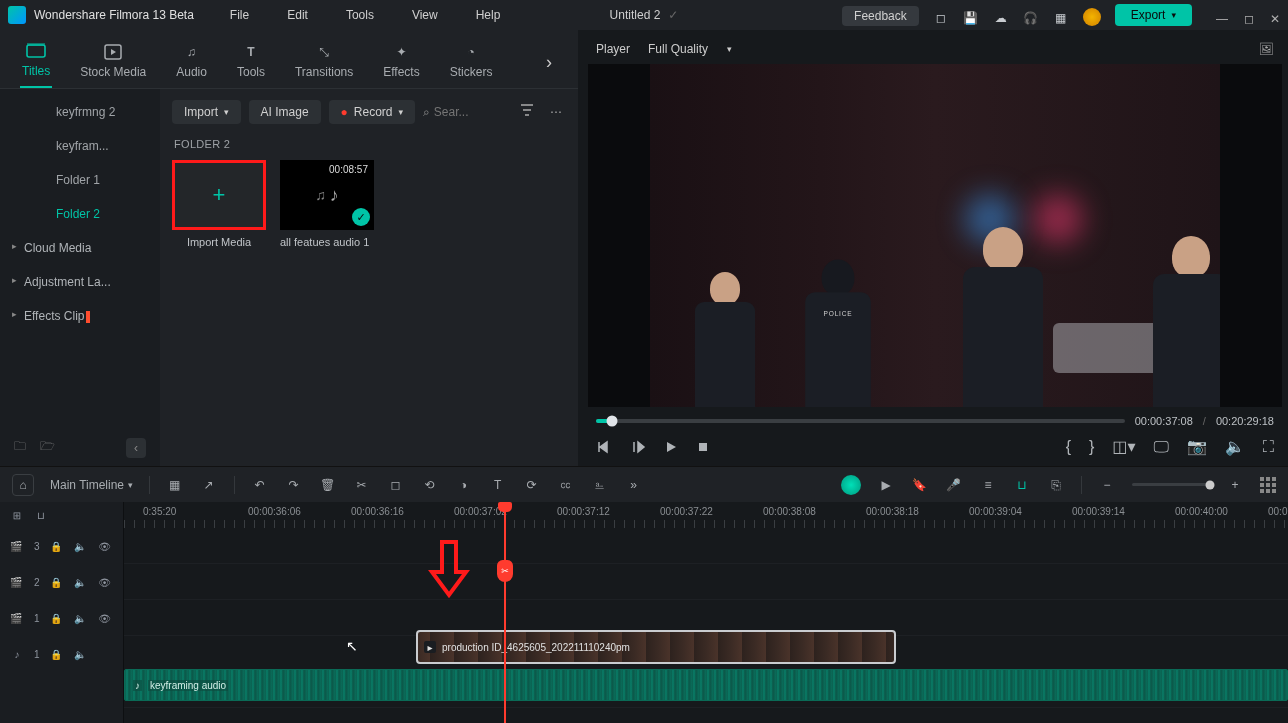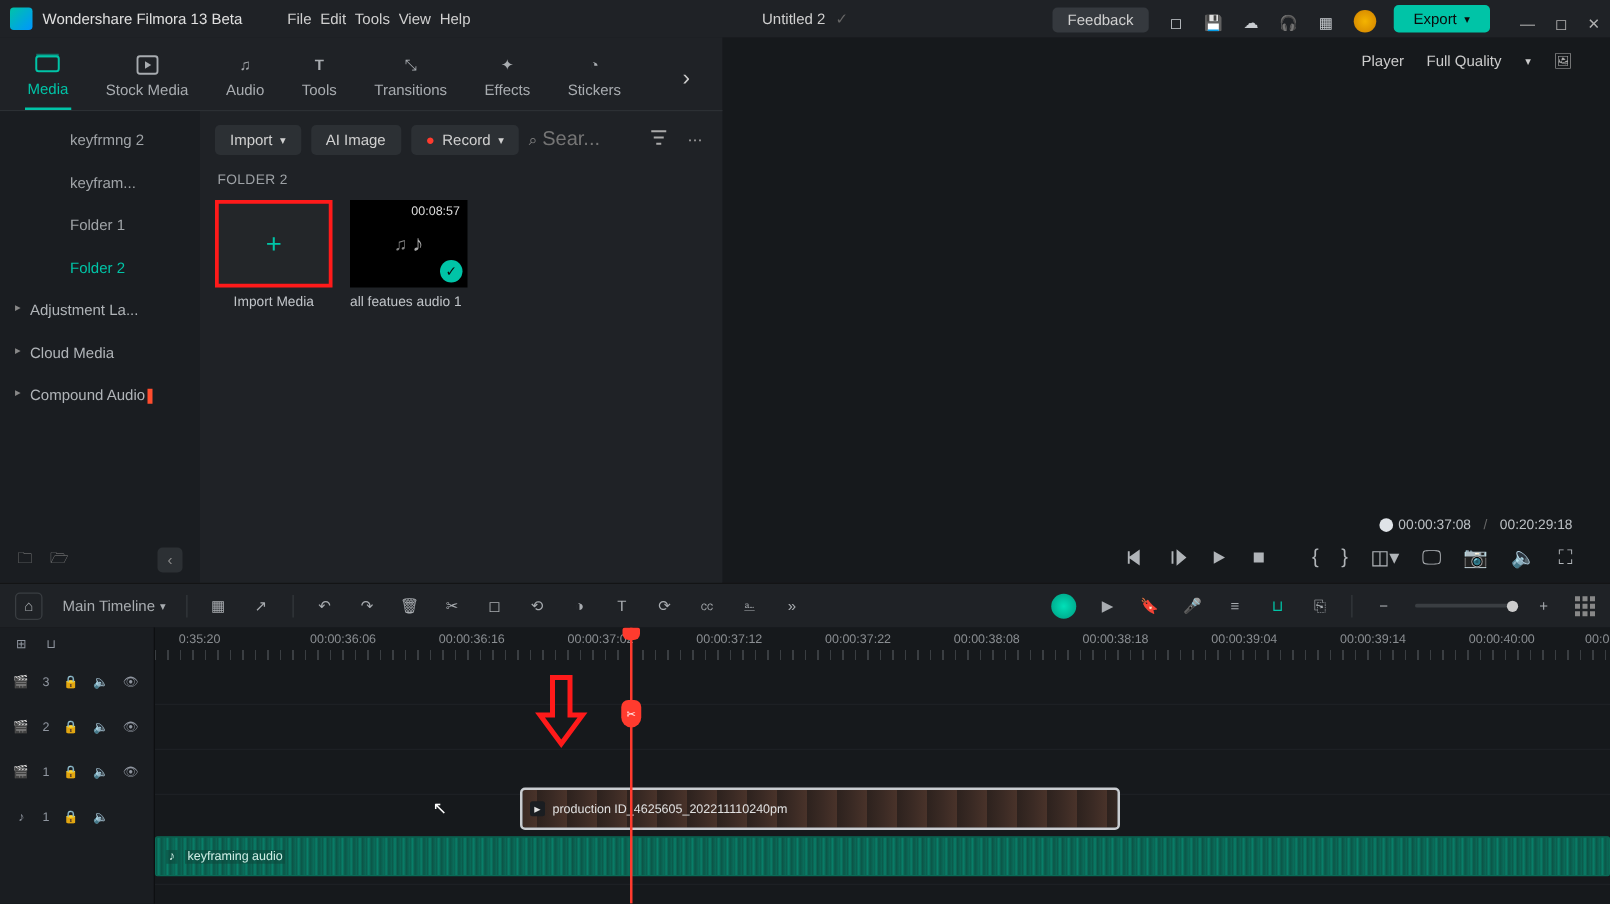--- a/index.html
+++ b/index.html
@@ -1,20 +1,20 @@
 <!DOCTYPE html>
 <html><head>
 <meta charset="utf-8">
 <style>
 * { margin: 0; padding: 0; box-sizing: border-box; font-family: -apple-system, BlinkMacSystemFont, "Segoe UI", sans-serif; }
 html, body { width: 1288px; height: 723px; background: #1a1d21; color: #c8ccd0; overflow: hidden; }
 .titlebar { height: 30px; background: #1f2226; display: flex; align-items: center; padding: 0 8px; font-size: 12px; }
 .titlebar .logo { width: 18px; height: 18px; background: linear-gradient(135deg,#00c4a7,#0096ff); border-radius: 3px; margin-right: 8px; }
 .titlebar .app-name { color: #e0e0e0; }
-.titlebar .menu { display: flex; gap: 7px; margin-left: 36px; color: #d0d0d0; }
+.titlebar .menu { display: flex; gap: 38px; margin-left: 36px; color: #d0d0d0; }
 .titlebar .menu span { cursor: pointer; }
 .titlebar .doc-title { position: absolute; left: 50%; transform: translateX(-50%); display: flex; align-items: center; gap: 8px; color: #cfcfcf; }
 .titlebar .right { margin-left: auto; display: flex; align-items: flex-end; gap: 14px; }
 .feedback-btn { background: #35393e; padding: 3px 12px; border-radius: 4px; color: #d0d0d0; cursor: pointer; }
 .export-btn { background: #00c4a7; color: #0a0a0a; padding: 4px 16px; border-radius: 4px; display: flex; align-items: center; gap: 6px; cursor: pointer; font-weight: 500; }
 .win-ctrl { display: flex; gap: 16px; margin-left: 10px; color: #b0b0b0; }
 .tb-icon { width: 16px; height: 16px; display: inline-flex; align-items: center; justify-content: center; }
 .avatar { width: 18px; height: 18px; background: radial-gradient(#f4b400,#d08000); border-radius: 50%; }
 
 .upper { display: flex; height: 436px; }
@@ -32,35 +32,35 @@
 .side-item.active { color: #00c4a7; }
 .side-group { padding: 10px 16px 10px 24px; color: #b0b4b8; cursor: pointer; position: relative; white-space: nowrap; overflow: hidden; text-overflow: ellipsis; }
 .side-group::before { content: "▸"; position: absolute; left: 12px; font-size: 9px; color: #888; }
 .compound-badge { display: inline-block; width: 4px; height: 12px; background: #ff4d2e; margin-left: 2px; vertical-align: middle; }
 .sidebar-bottom { position: absolute; bottom: 8px; left: 0; right: 0; display: flex; align-items: center; gap: 14px; padding: 0 14px; color: #888; }
 .sidebar-bottom .collapse { margin-left: auto; background: #2c3034; border-radius: 4px; width: 20px; height: 20px; display: flex; align-items: center; justify-content: center; cursor: pointer; }
 
 .media-area { flex: 1; background: #1f2226; padding: 10px 12px; display: flex; flex-direction: column; }
 .media-toolbar { display: flex; align-items: center; gap: 8px; font-size: 12px; }
 .pill { background: #2c3034; padding: 5px 12px; border-radius: 4px; display: flex; align-items: center; gap: 6px; cursor: pointer; color: #d0d0d0; }
-.search-input { background: transparent; border: none; color: #ccc; outline: none; width: 50px; font-size: 16px; }
+.search-input { background: transparent; border: none; color: #ccc; outline: none; width: 50px; font-size: 12px; }
 .media-toolbar .spacer { flex: 1; }
 .media-toolbar .ticon { color: #aaa; cursor: pointer; padding: 4px; }
 .folder-label { font-size: 11px; color: #9ea2a6; margin: 14px 0 10px 2px; letter-spacing: 0.3px; }
 .media-grid { display: flex; gap: 14px; align-items: flex-start; }
 .import-tile { width: 94px; height: 70px; background: #232629; border: 3px solid #ff1a1a; display: flex; align-items: center; justify-content: center; cursor: pointer; }
 .import-plus { color: #00c4a7; font-size: 22px; font-weight: 300; }
 .import-label { font-size: 11px; color: #c0c4c8; margin-top: 6px; text-align: center; }
 .media-tile { width: 94px; }
 .media-thumb { width: 94px; height: 70px; background: #000000; position: relative; display: flex; align-items: center; justify-content: center; gap: 4px; }
 .media-thumb .dur { position: absolute; top: 4px; right: 6px; font-size: 10px; color: #ddd; }
 .media-thumb .check { position: absolute; bottom: 4px; right: 4px; width: 18px; height: 18px; background: #00c4a7; border-radius: 50%; display: flex; align-items: center; justify-content: center; color: #0a0a0a; font-size: 11px; }
 .media-name { font-size: 11px; color: #c0c4c8; margin-top: 6px; white-space: nowrap; overflow: hidden; text-overflow: ellipsis; }
 
-.player-panel { flex: 1; background: #16191c; display: flex; flex-direction: column; padding: 8px 22px 4px 10px; align-items: flex-end; }
+.player-panel { flex: 1; background: #16191c; display: flex; flex-direction: column; padding: 8px 6px 4px 10px; }
 .player-top { display: flex; align-items: center; gap: 18px; font-size: 12px; color: #ccc; padding: 4px 8px; }
 .player-top .q { display: flex; align-items: center; gap: 19px; cursor: pointer; }
 .player-top .img-ico { margin-left: auto; cursor: pointer; color: #aaa; }
 .video-frame { flex: 1; background: #0a0b0d; margin: 4px 0; display: flex; align-items: center; justify-content: center; position: relative; overflow: hidden; }
 .scene { width: 82%; height: 100%; background: linear-gradient(90deg,#1a1014 0%,#231519 30%,#2a1a1e 50%,#1f1418 100%); position: relative; overflow: hidden; }
 .cop { position: absolute; bottom: 0; }
 .cop .head { width: 40px; height: 44px; background: #c9a185; border-radius: 50% 50% 45% 45%; margin: 0 auto; }
 .cop .body { width: 80px; height: 140px; background: #1b1e25; border-radius: 12px 12px 0 0; margin-top: -4px; position: relative; }
 .cop .label { position: absolute; top: 22px; left: 50%; transform: translateX(-50%); font-size: 8px; color: #d0d0d0; letter-spacing: 1px; }
 .cop1 { left: 6%; transform: scale(0.75); transform-origin: bottom; }
@@ -155,21 +155,21 @@
 <div class="upper">
   <div class="left-panel">
     <div class="tabs">
       <div class="tab active">
           <span class="tab-ico">
             <svg width="20" height="18" viewBox="0 0 20 18">
               <rect x="1" y="3" width="18" height="12" rx="2" fill="none" stroke="#00c4a7" stroke-width="1.6"></rect>
               <rect x="1" y="1" width="18" height="3" fill="#00c4a7" opacity="0.5"></rect>
             </svg>
           </span>
-          <span>Media</span>
+          <span>Titles</span>
         </div>
       <div class="tab">
           <span class="tab-ico">
             <svg width="20" height="18">
               <rect x="2" y="2" width="16" height="14" rx="2" fill="none" stroke="#a8acb0" stroke-width="1.5"></rect>
               <polygon points="8,6 8,12 13,9" fill="#a8acb0"></polygon>
             </svg>
           </span>
           <span>Stock Media</span>
         </div>
@@ -194,23 +194,23 @@
           <span>Stickers</span>
         </div>
       <span class="more">›</span>
     </div>
     <div class="panel-body">
       <div class="sidebar">
         <div class="side-item sub">keyfrmng 2</div>
         <div class="side-item sub">keyfram...</div>
         <div class="side-item sub">Folder 1</div>
         <div class="side-item sub active">Folder 2</div>
+        <div class="side-group">Cloud Media</div>
         <div class="side-group">Adjustment La...</div>
-        <div class="side-group">Cloud Media</div>
-        <div class="side-group"><span>Compound Audio</span><span class="compound-badge"></span></div>
+        <div class="side-group"><span>Effects Clip</span><span class="compound-badge"></span></div>
         <div class="sidebar-bottom">
           <span>🗀</span>
           <span>🗁</span>
           <span class="collapse">‹</span>
         </div>
       </div>
       <div class="media-area">
         <div class="media-toolbar">
           <span class="pill">
               <span>Import</span>

